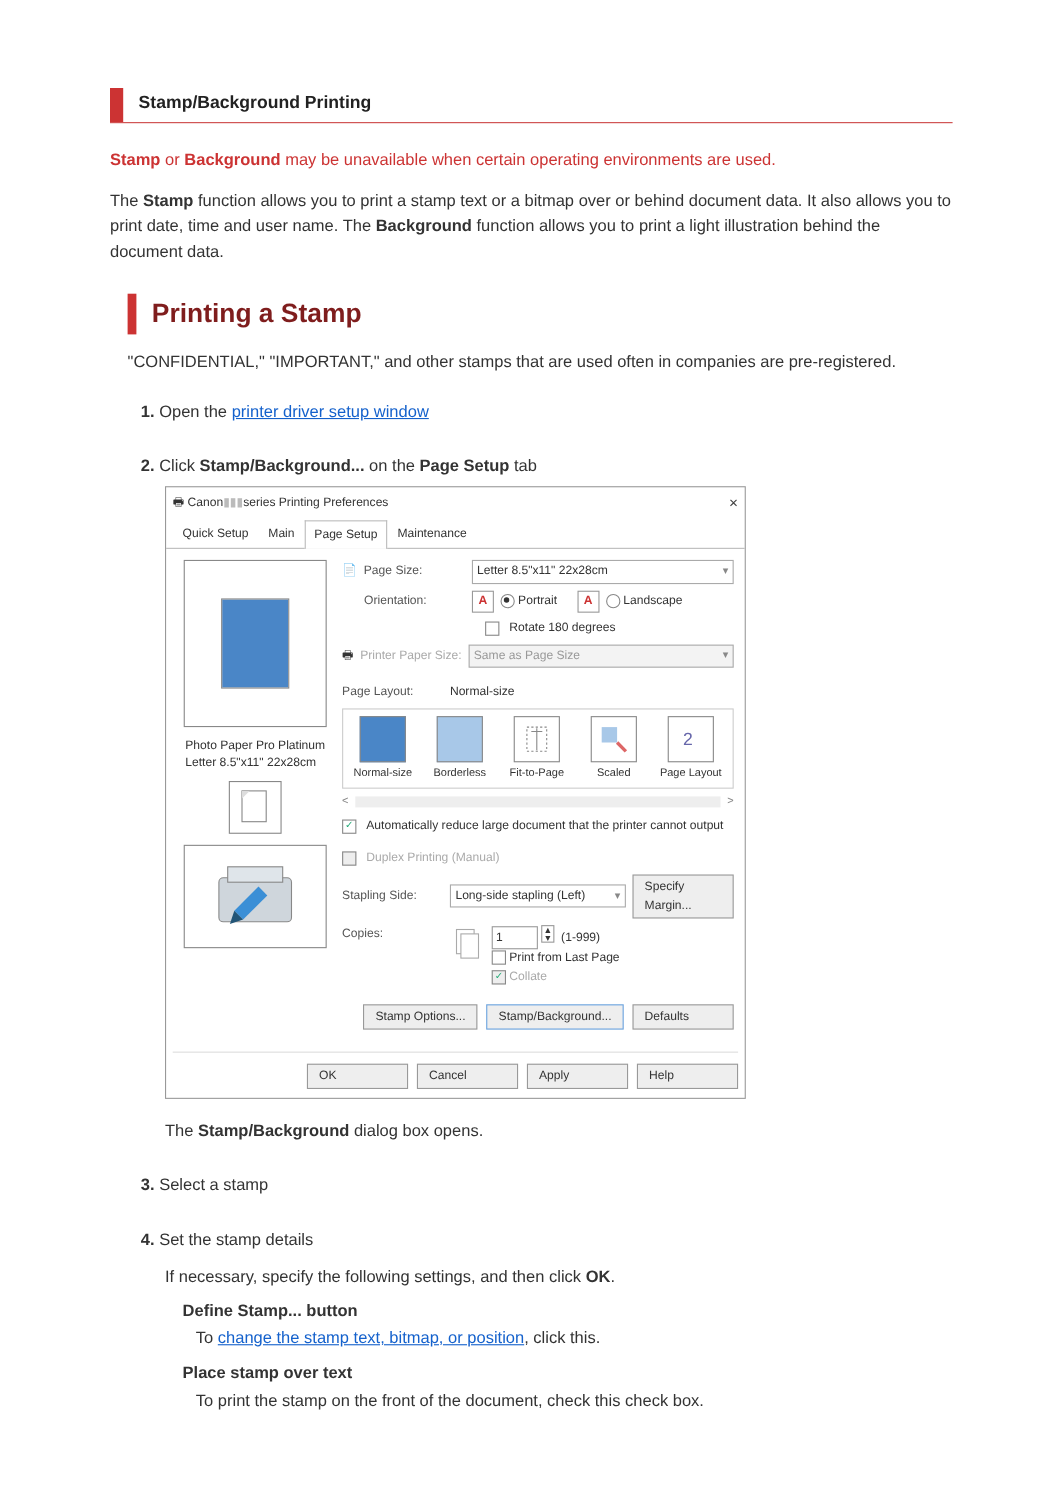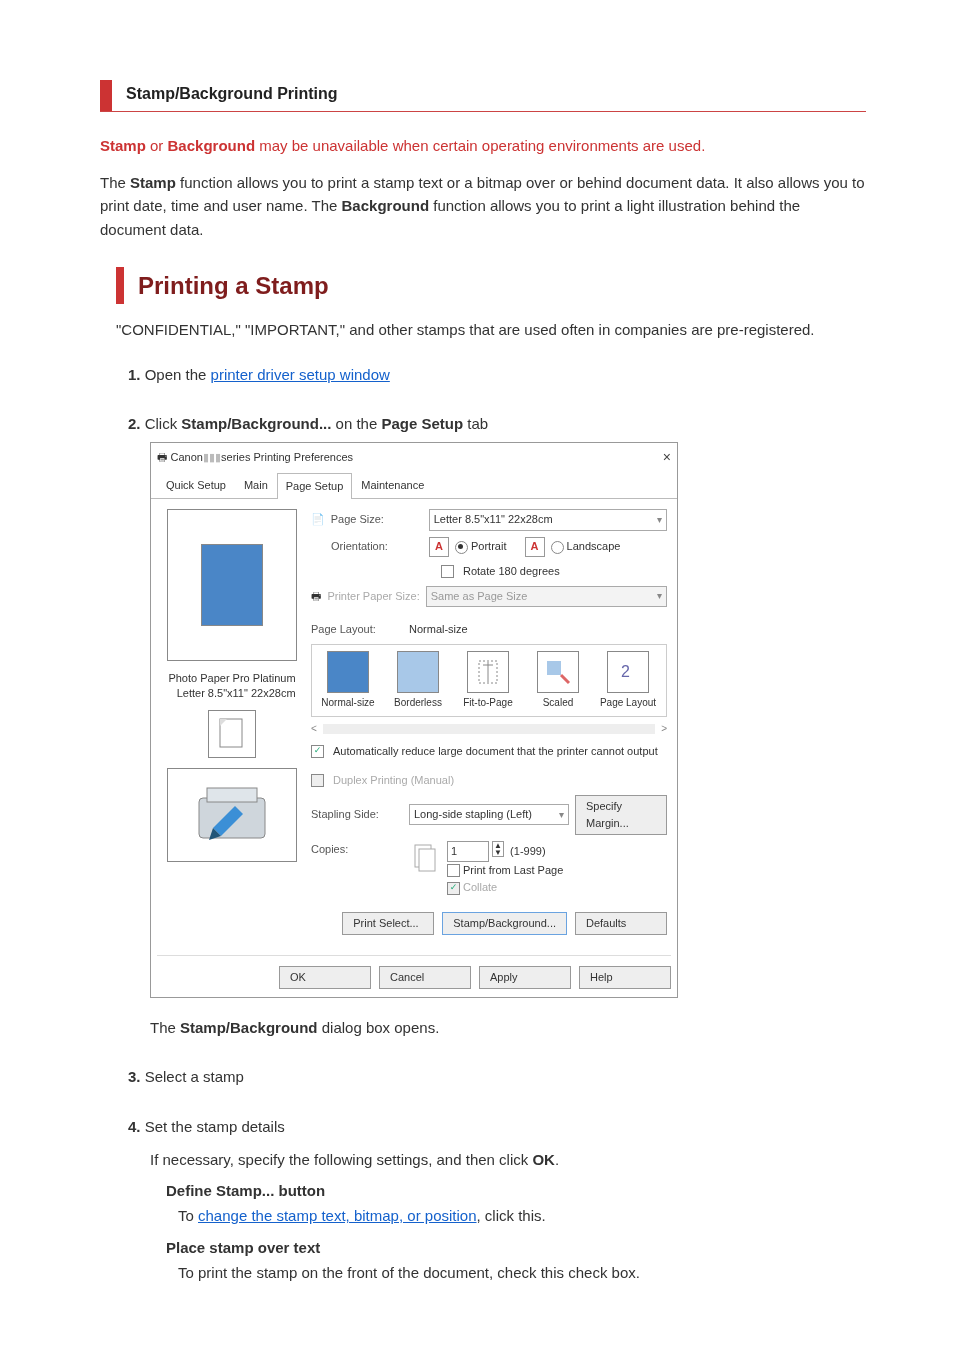--- a/index.html
+++ b/index.html
@@ -23,21 +23,21 @@
 .dlg{border:1px solid #999;width:526px;margin:6px 0 18px 22px;font-size:11px;background:#fff}
 .dlg-title{display:flex;align-items:center;padding:4px 6px;border-bottom:0}
 .dlg-title .x{margin-left:auto;font-size:14px;color:#444}
 .tabs{display:flex;border-bottom:1px solid #bbb;padding:0 6px}
 .tab{padding:4px 8px;border:1px solid transparent;border-bottom:0;color:#333}
 .tab.active{border-color:#bbb;background:#fff;position:relative;top:1px}
 .dlg-body{display:flex;padding:10px}
 .dlg-left{width:158px;display:flex;flex-direction:column;align-items:center;gap:10px}
 .preview-box{width:128px;height:150px;border:1px solid #888;display:flex;align-items:center;justify-content:center}
 .preview-inner{width:60px;height:80px;background:linear-gradient(#4a86c7,#4a86c7);border:1px solid #888}
-.left-label{text-align:right;line-height:1.3}
+.left-label{text-align:left;line-height:1.3}
 .icon-box{width:46px;height:46px;border:1px solid #888;display:flex;align-items:center;justify-content:center}
 .printer-img{width:128px;height:92px;border:1px solid #888;display:flex;align-items:center;justify-content:center}
 .dlg-right{flex:1;padding-left:8px}
 .row{display:flex;align-items:center;margin-bottom:6px;gap:6px}
 .row .lbl{min-width:92px;color:#555}
 .sel{flex:1;border:1px solid #aaa;padding:1px 4px;background:#fff;display:flex;justify-content:space-between;align-items:center}
 .sel.dis{background:#f3f3f3;color:#999}
 .chev{color:#888;font-size:10px}
 .orient-btn{width:18px;height:18px;border:1px solid #999;display:inline-flex;align-items:center;justify-content:center;font-weight:bold;color:#c33;font-size:11px}
 .radio,.check{width:11px;height:11px;border:1px solid #888;display:inline-block;vertical-align:middle;margin-right:3px}
@@ -223,21 +223,21 @@
                 </span>
               <div>
                 <span class="spin">1</span>
                 <span style="display:inline-block;border:1px solid #999;font-size:8px;line-height:7px;padding:0 1px">▲<br>▼</span>
                 &nbsp;<span>(1-999)</span>
                 <div><span class="check"></span><span>Print from Last Page</span></div>
                 <div><span class="check on dis"></span><span style="color:#aaa">Collate</span></div>
               </div>
             </div>
             <div class="foot-row">
-              <div class="btn">Print Select...</div>
+              <div class="btn">Stamp Options...</div>
               <div class="btn hilite">Stamp/Background...</div>
               <div class="btn">Defaults</div>
             </div>
           </div>
         </div>
         <div class="foot-row bottom">
           <div class="btn">OK</div>
           <div class="btn">Cancel</div>
           <div class="btn">Apply</div>
           <div class="btn">Help</div>

